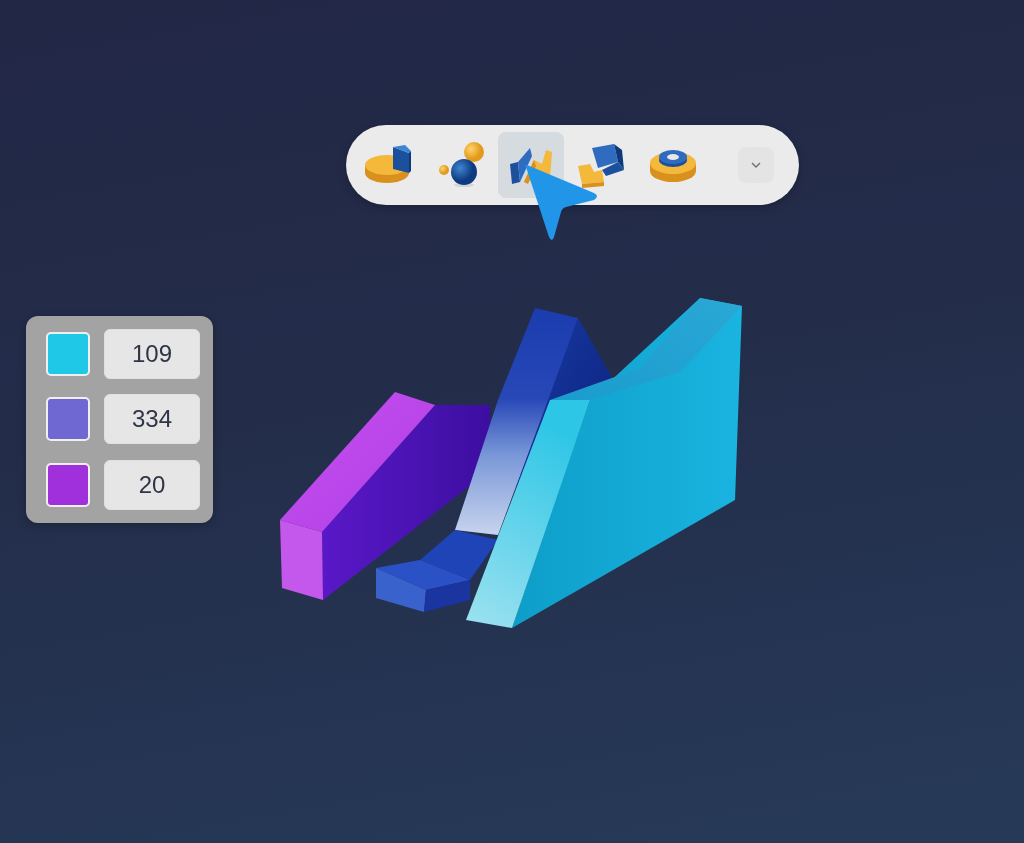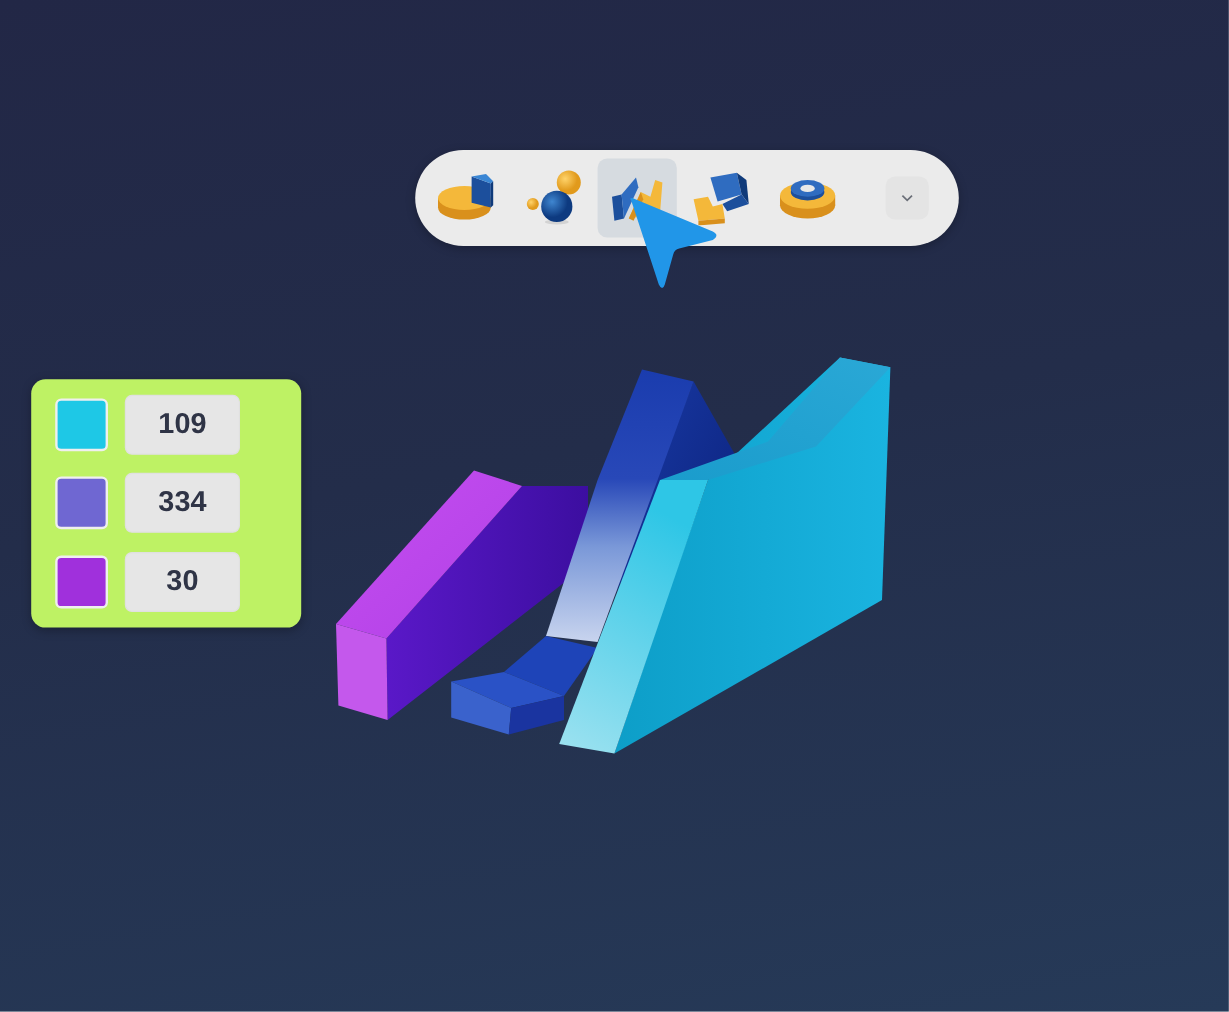--- a/index.html
+++ b/index.html
@@ -20,24 +20,23 @@
     .tool.selected { background: #d6dbe0; }
     .tool svg { display: block; }
     .more-btn {
       position: absolute; left: 392px; top: 22px; width: 36px; height: 36px;
       border-radius: 8px; background: #e4e4e4;
       display: flex; align-items: center; justify-content: center; cursor: pointer;
     }
     .cursor { position: absolute; left: 520px; top: 163px; pointer-events: none; }
 
     .legend {
-      position: absolute; left: 26px; top: 316px; width: 225px; height: 207px;
-      background: #bef264; border-radius: 12px;
+      position: absolute; left: 26px; top: 316px; width: 187px; height: 207px;
+      background: #a3a3a3; border-radius: 12px;
       box-shadow: 0 2px 8px rgba(0,0,0,0.25);
-      font-weight: bold;
     }
     .legend-row { position: absolute; left: 20px; width: 155px; height: 46px; }
     .swatch {
       position: absolute; left: 0; top: 0; width: 44px; height: 44px;
       border-radius: 5px; border: 2px solid #efefef; box-sizing: border-box;
     }
     .value-box {
       position: absolute; left: 58px; top: -3px; width: 96px; height: 50px;
       border-radius: 6px; background: #e6e6e6; border: 1px solid #e0e0e0;
       box-sizing: border-box; display: flex; align-items: center; justify-content: center;
@@ -119,21 +118,21 @@
   <div class="legend-row" style="top:16px">
     <div class="swatch" style="background:#1ec8e6"></div>
     <div class="value-box">109</div>
   </div>
   <div class="legend-row" style="top:81px">
     <div class="swatch" style="background:#6f67d2"></div>
     <div class="value-box">334</div>
   </div>
   <div class="legend-row" style="top:147px">
     <div class="swatch" style="background:#a030dc"></div>
-    <div class="value-box">30</div>
+    <div class="value-box">20</div>
   </div>
 </div>
 
 <svg class="chart" width="1024" height="843" viewBox="0 0 1024 843">
   <defs>
     <linearGradient id="purpleTop" x1="0" y1="0" x2="1" y2="1">
       <stop offset="0" stop-color="#c64ef0"></stop>
         <stop offset="1" stop-color="#b040e6"></stop>
     </linearGradient>
     <linearGradient id="purpleSide" x1="0" y1="0" x2="1" y2="0">

